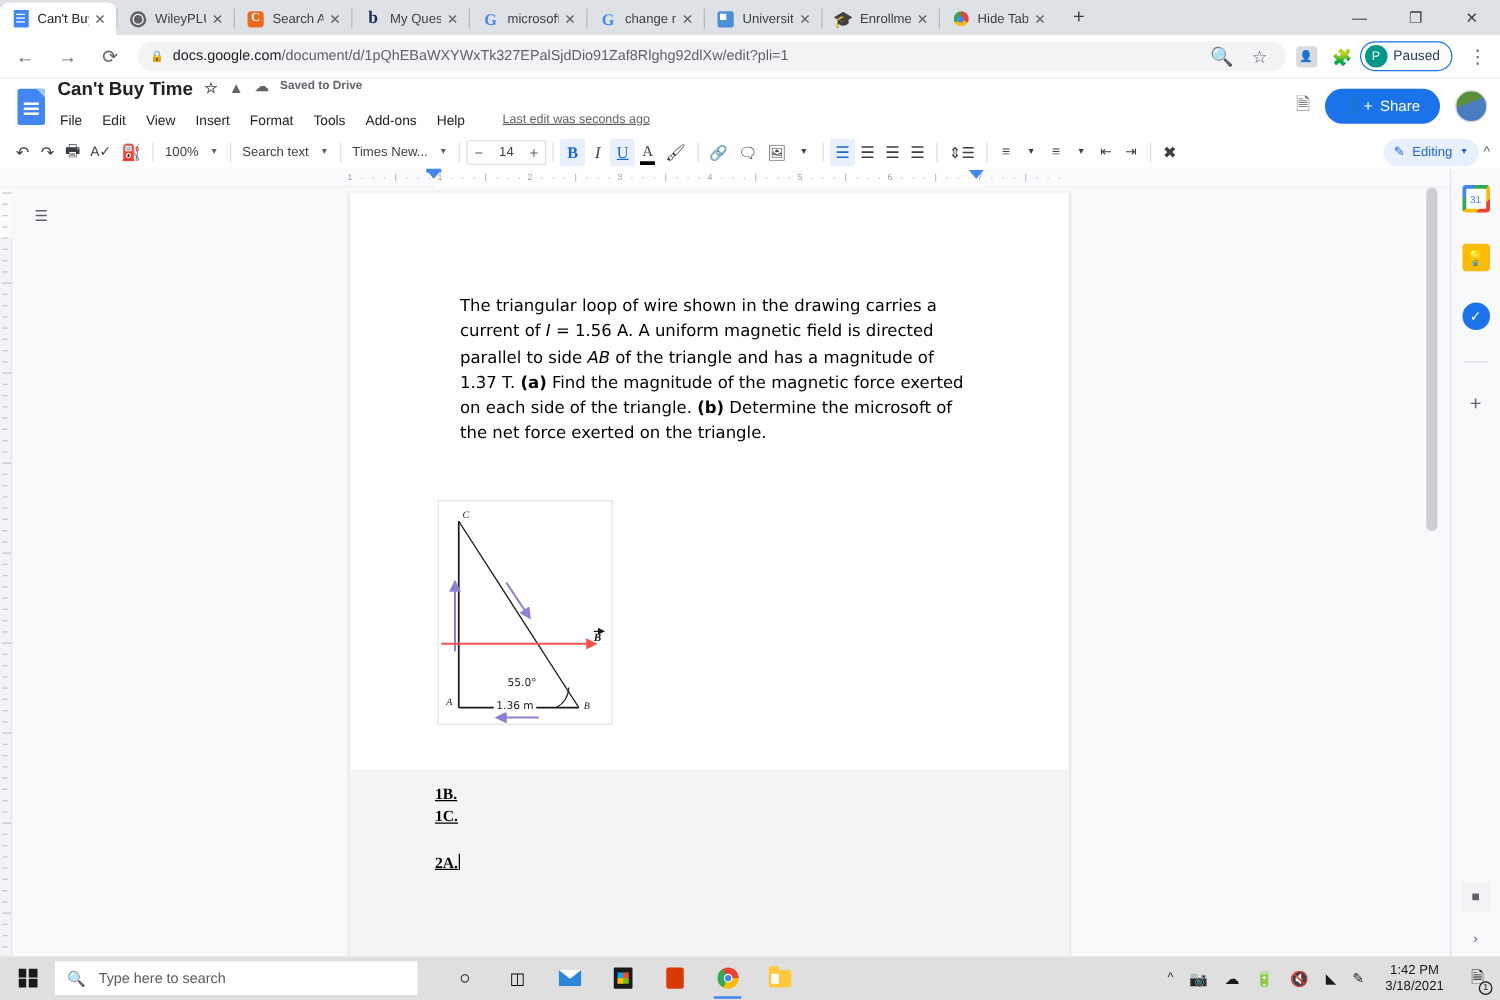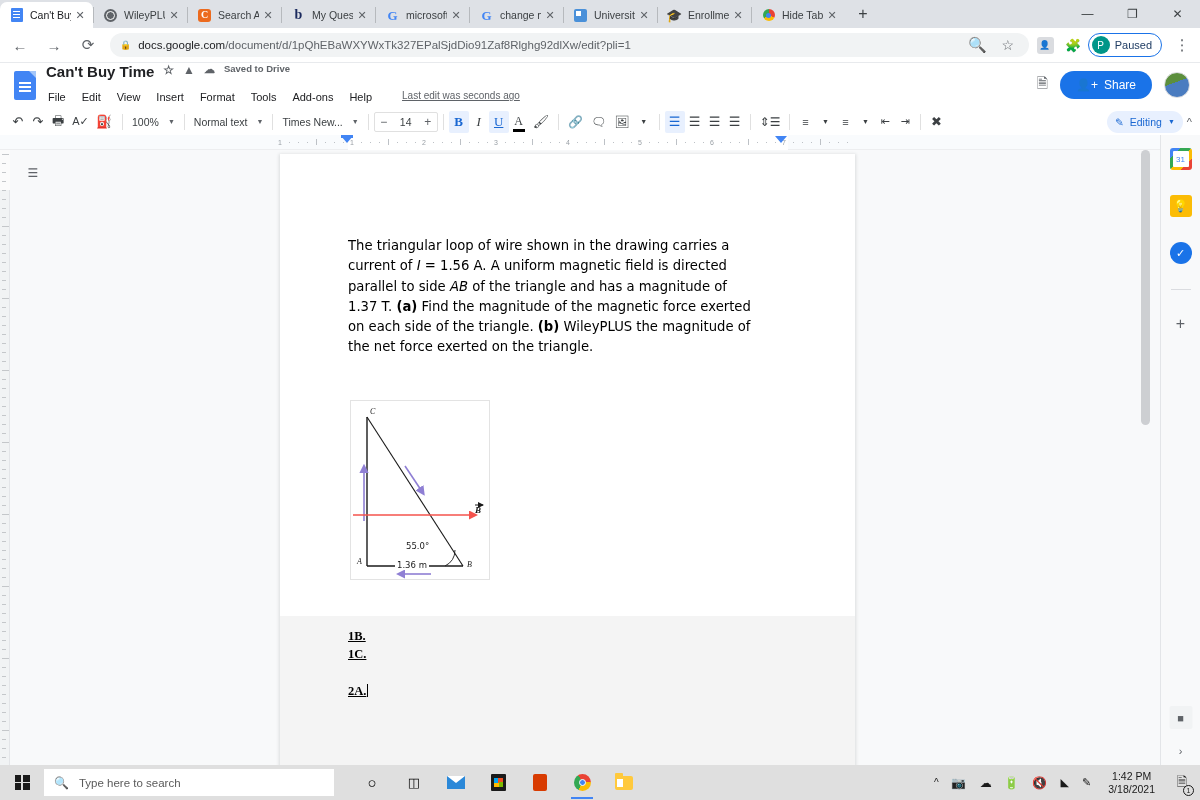--- a/index.html
+++ b/index.html
@@ -261,21 +261,21 @@
   }
   .page {
     position: absolute; left: 270px; top: 4px;
     width: 575px; min-height: 611px;
     background: #ffffff;
     box-shadow: 0 1px 3px 1px rgba(60,64,67,.15);
   }
   .doc-content { padding: 82px 62px 0 68px; }
   .para {
     font-family: "DejaVu Sans", sans-serif;
-    font-size: 13.2px; line-height: 20.3px; color: #000;
+    font-size: 13.2px; line-height: 20.3px; color: #000; margin-left: 20px;
   }
   .para i { font-style: italic; }
   .para b { font-weight: bold; }
 
   
   .figure-wrap { margin-top: 42px; margin-left: 2px; }
   .figbox {
     width: 140px; height: 180px;
     border: 1px solid #e3e3e3; background: #fff;
     position: relative;
@@ -555,21 +555,21 @@
     <div class="tb">🖶</div>
     <div class="tb" style="font-size:11px">A✓</div>
     <div class="tb">⛽</div>
     <div class="tbsep"></div>
     <div class="tbselect">
       <span>100%</span>
       <span class="caret">▼</span>
     </div>
     <div class="tbsep"></div>
     <div class="tbselect">
-      <span>Normal text</span>
+      <span>Search text</span>
       <span class="caret">▼</span>
     </div>
     <div class="tbsep"></div>
     <div class="tbselect">
       <span>Times New...</span>
       <span class="caret">▼</span>
     </div>
     <div class="tbsep"></div>
     <div class="fontsize-box">
       <span class="pm">−</span>
@@ -761,21 +761,21 @@
     <div class="outline-btn">☰</div>
 
     <div class="page">
       <div class="doc-content">
 
         <div class="para">
           <span>The triangular loop of wire shown in the drawing carries a</span><br>
           <span>current of </span><i>I</i><span> = 1.56 A. A uniform magnetic field is directed</span><br>
           <span>parallel to side </span><i>AB</i><span> of the triangle and has a magnitude of</span><br>
           <span>1.37 T. </span><b>(a)</b><span> Find the magnitude of the magnetic force exerted</span><br>
-          <span>on each side of the triangle. </span><b>(b)</b><span> WileyPLUS the magnitude of</span><br>
+          <span>on each side of the triangle. </span><b>(b)</b><span> Determine the microsoft of</span><br>
           <span>the net force exerted on the triangle.</span>
         </div>
 
         <div class="figure-wrap">
           <div class="figbox">
             <svg width="140" height="180" viewBox="0 0 140 180">
               <defs>
                 <marker id="arrRed" markerWidth="6" markerHeight="6" refX="4" refY="3" orient="auto">
                     <path d="M0,0 L6,3 L0,6 z" fill="#f4534d"></path>
                   </marker>

